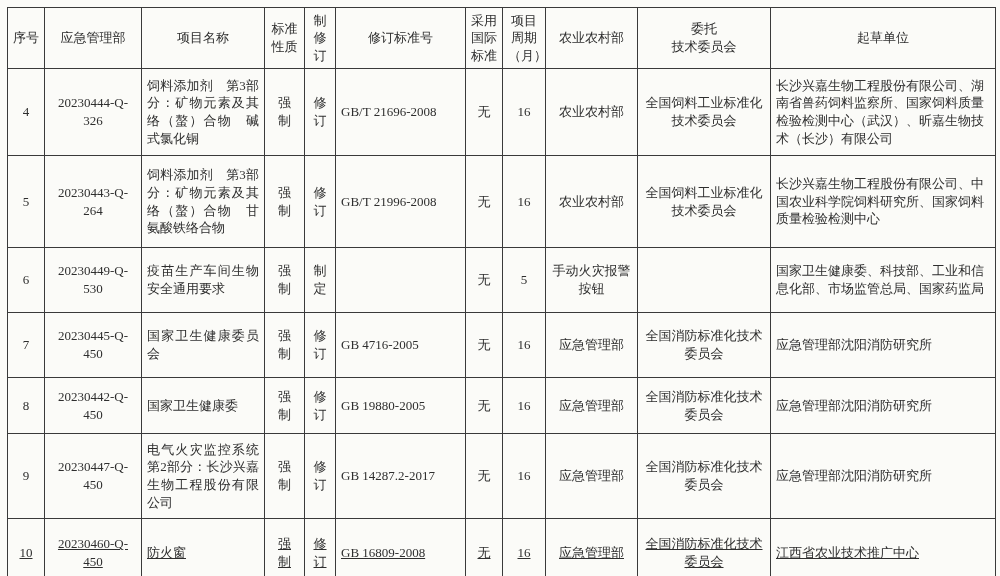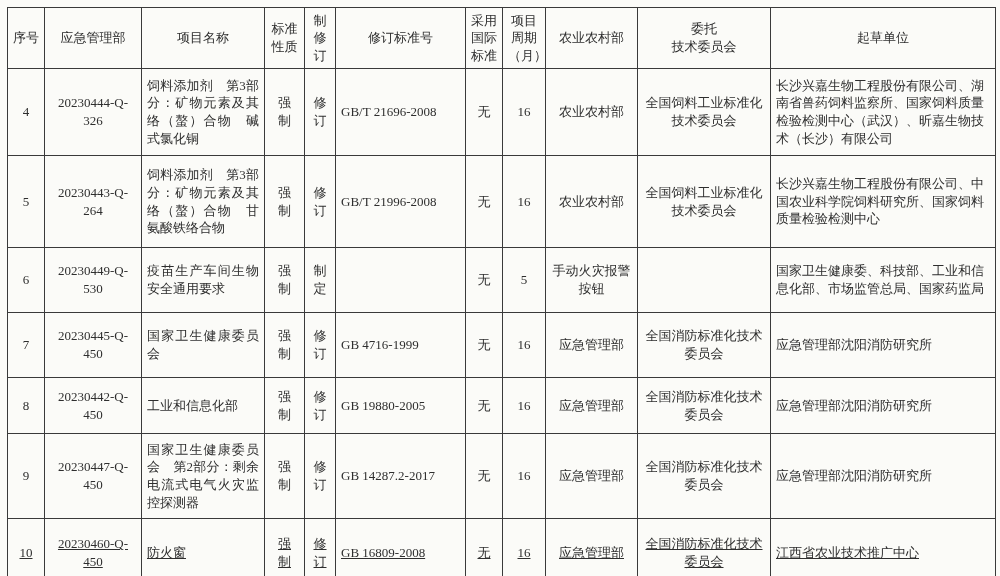--- a/index.html
+++ b/index.html
@@ -153,46 +153,46 @@
         <td class="ta-l">国家卫生健康委、科技部、工业和信息化部、市场监管总局、国家药监局</td>
       </tr>
       <tr class="r3">
         <td class="ta-c">7</td>
         <td class="ta-c">20230445-Q-450</td>
         <td class="ta-j">国家卫生健康委员会</td>
         <td class="ta-c">强
 制</td>
         <td class="ta-c">修
 订</td>
-        <td class="ta-l">GB 4716-1999</td>
+        <td class="ta-l">GB 4716-2005</td>
         <td class="ta-c">无</td>
         <td class="ta-c">16</td>
         <td class="ta-c">应急管理部</td>
         <td class="ta-c">全国消防标准化技术委员会</td>
         <td class="ta-l">应急管理部沈阳消防研究所</td>
       </tr>
       <tr class="r4">
         <td class="ta-c">8</td>
         <td class="ta-c">20230442-Q-450</td>
-        <td class="ta-j">工业和信息化部</td>
+        <td class="ta-j">国家卫生健康委</td>
         <td class="ta-c">强
 制</td>
         <td class="ta-c">修
 订</td>
         <td class="ta-l">GB 19880-2005</td>
         <td class="ta-c">无</td>
         <td class="ta-c">16</td>
         <td class="ta-c">应急管理部</td>
         <td class="ta-c">全国消防标准化技术委员会</td>
         <td class="ta-l">应急管理部沈阳消防研究所</td>
       </tr>
       <tr class="r5">
         <td class="ta-c">9</td>
         <td class="ta-c">20230447-Q-450</td>
-        <td class="ta-j">国家卫生健康委员会　第2部分：剩余电流式电气火灾监控探测器</td>
+        <td class="ta-j">电气火灾监控系统　第2部分：长沙兴嘉生物工程股份有限公司</td>
         <td class="ta-c">强
 制</td>
         <td class="ta-c">修
 订</td>
         <td class="ta-l">GB 14287.2-2017</td>
         <td class="ta-c">无</td>
         <td class="ta-c">16</td>
         <td class="ta-c">应急管理部</td>
         <td class="ta-c">全国消防标准化技术委员会</td>
         <td class="ta-l">应急管理部沈阳消防研究所</td>

